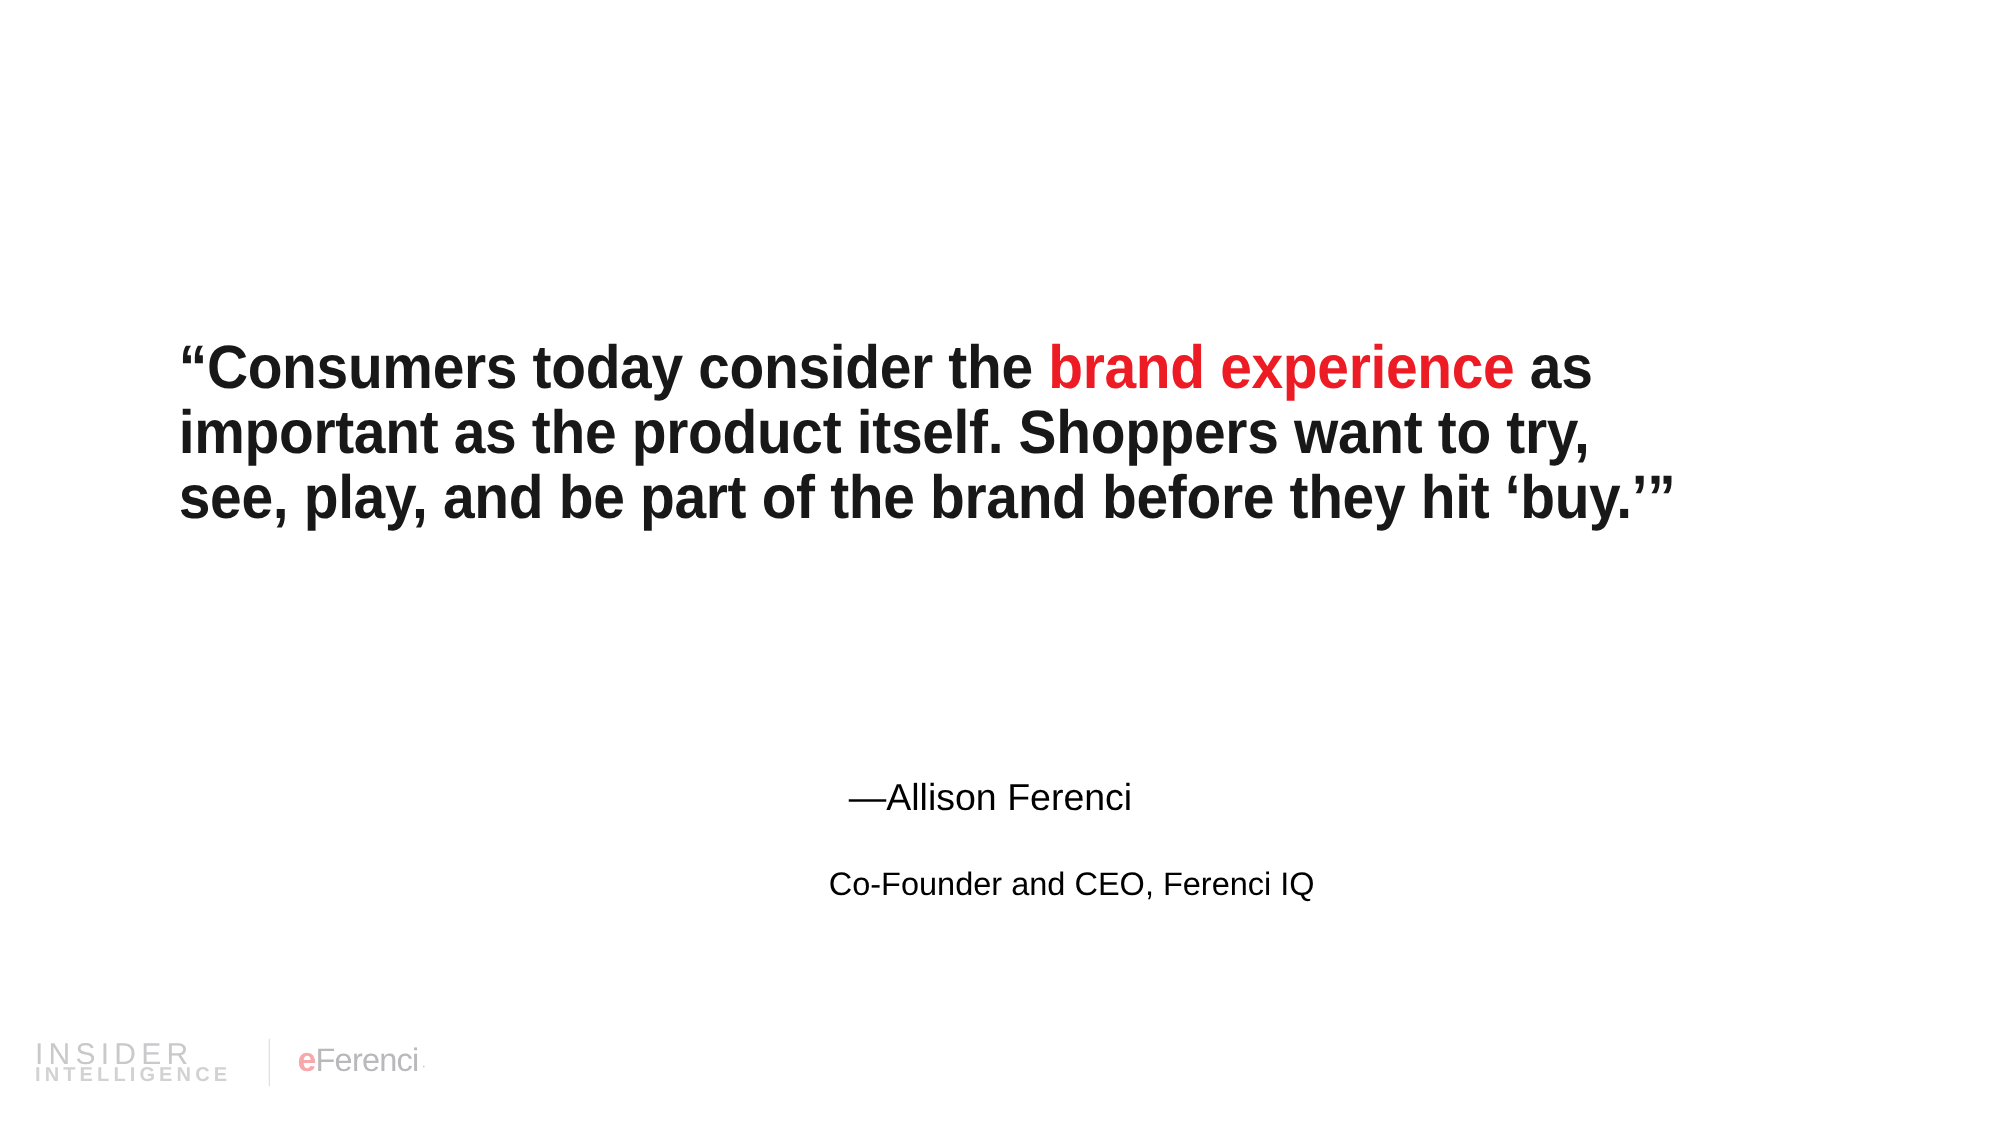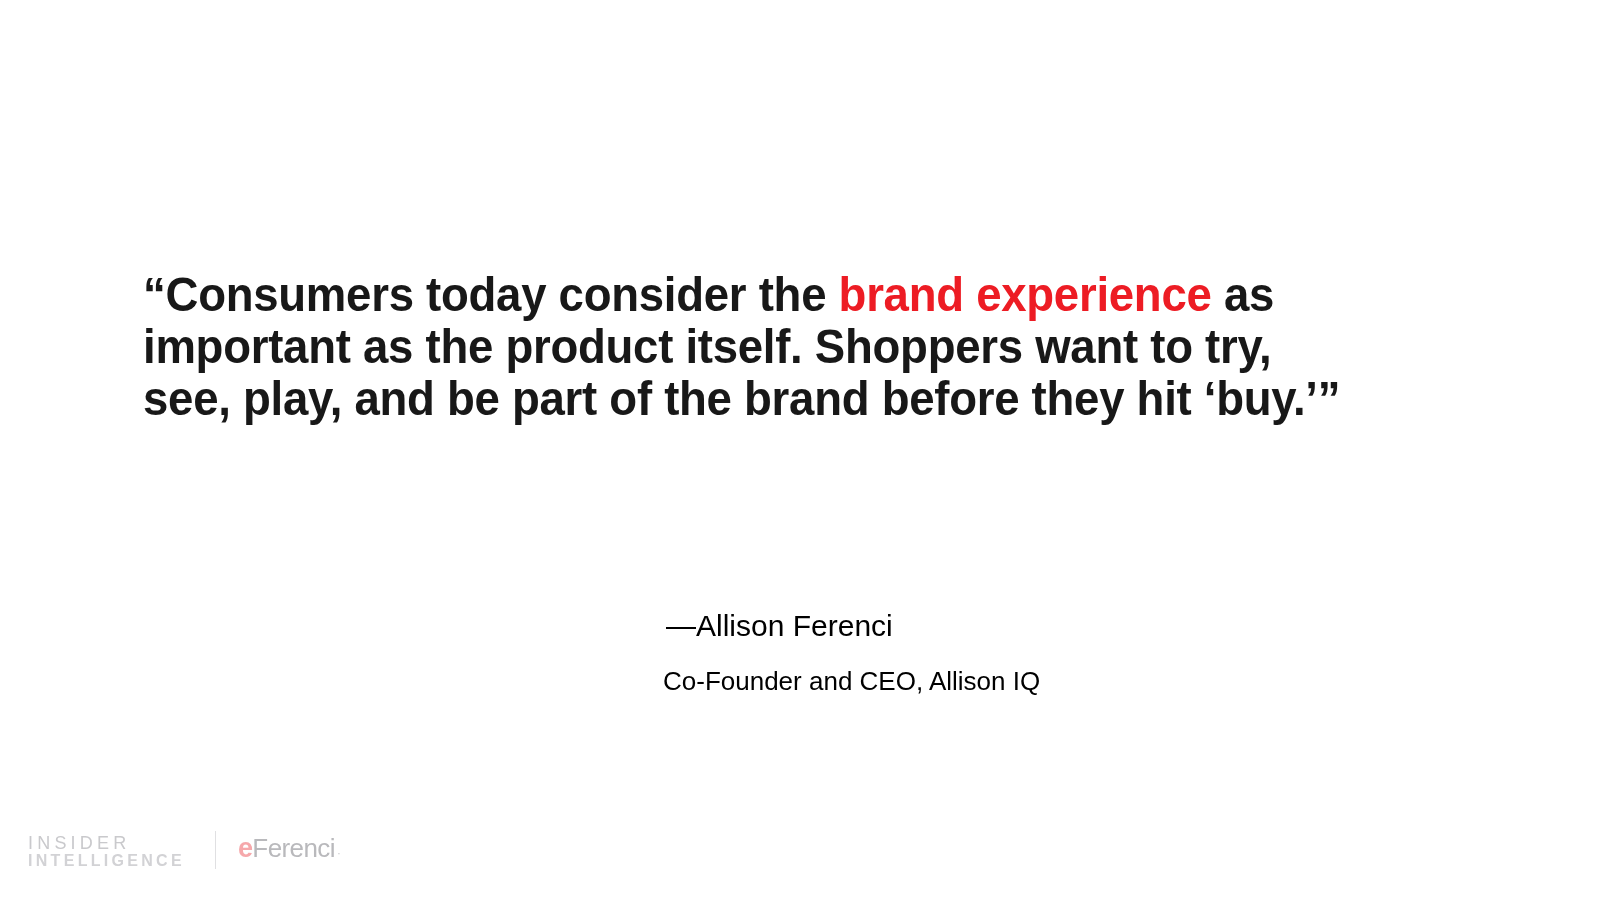--- a/index.html
+++ b/index.html
@@ -39,21 +39,21 @@
     color: #ED1C24;
   }
 
   
   .attribution {
     position: absolute;
     left: 663px;
     top: 604px;
   }
   .attribution-name {
-    margin: 3px;
+    margin: 16px;
     font-family: "Liberation Sans", sans-serif;
     font-weight: normal;
     font-size: 30px;
     line-height: 38px;
     color: #000000;
     letter-spacing: 0px;
   }
   .attribution-role {
     margin: 0;
     padding-top: 17px;
@@ -74,21 +74,21 @@
     align-items: center;
     height: 48px;
   }
   .insider-logo {
     display: flex;
     flex-direction: column;
     justify-content: center;
   }
   .insider-word {
     font-family: "Liberation Sans", sans-serif;
-    font-size: 18px;
+    font-size: 24px;
     font-weight: normal;
     letter-spacing: 4.2px;
     color: #c9c9cc;
     line-height: 21px;
   }
   .intelligence-word {
     font-family: Liberation Sans, sans-serif;
     font-size: 16px;
     font-weight: bold;
     letter-spacing: 3.3px;
@@ -126,21 +126,21 @@
 </style>
 </head>
 <body>
 
 <div class="quote-block">
   <p class="quote-text"><span>“Consumers today consider the </span><span class="highlight">brand experience</span><span> as important as the product itself. Shoppers want to try, see, play, and be part of the brand before they hit ‘buy.’”</span></p>
 </div>
 
 <div class="attribution">
   <p class="attribution-name">—Allison Ferenci</p>
-  <p class="attribution-role">Co-Founder and CEO, Allison IQ</p>
+  <p class="attribution-role">Co-Founder and CEO, Ferenci IQ</p>
 </div>
 
 <div class="footer-logo">
   <div class="insider-logo">
     <span class="insider-word">INSIDER</span>
     <span class="intelligence-word">INTELLIGENCE</span>
   </div>
   <div class="logo-divider"></div>
   <div class="emarketer-logo">
     <span class="emarketer-e">e</span>

